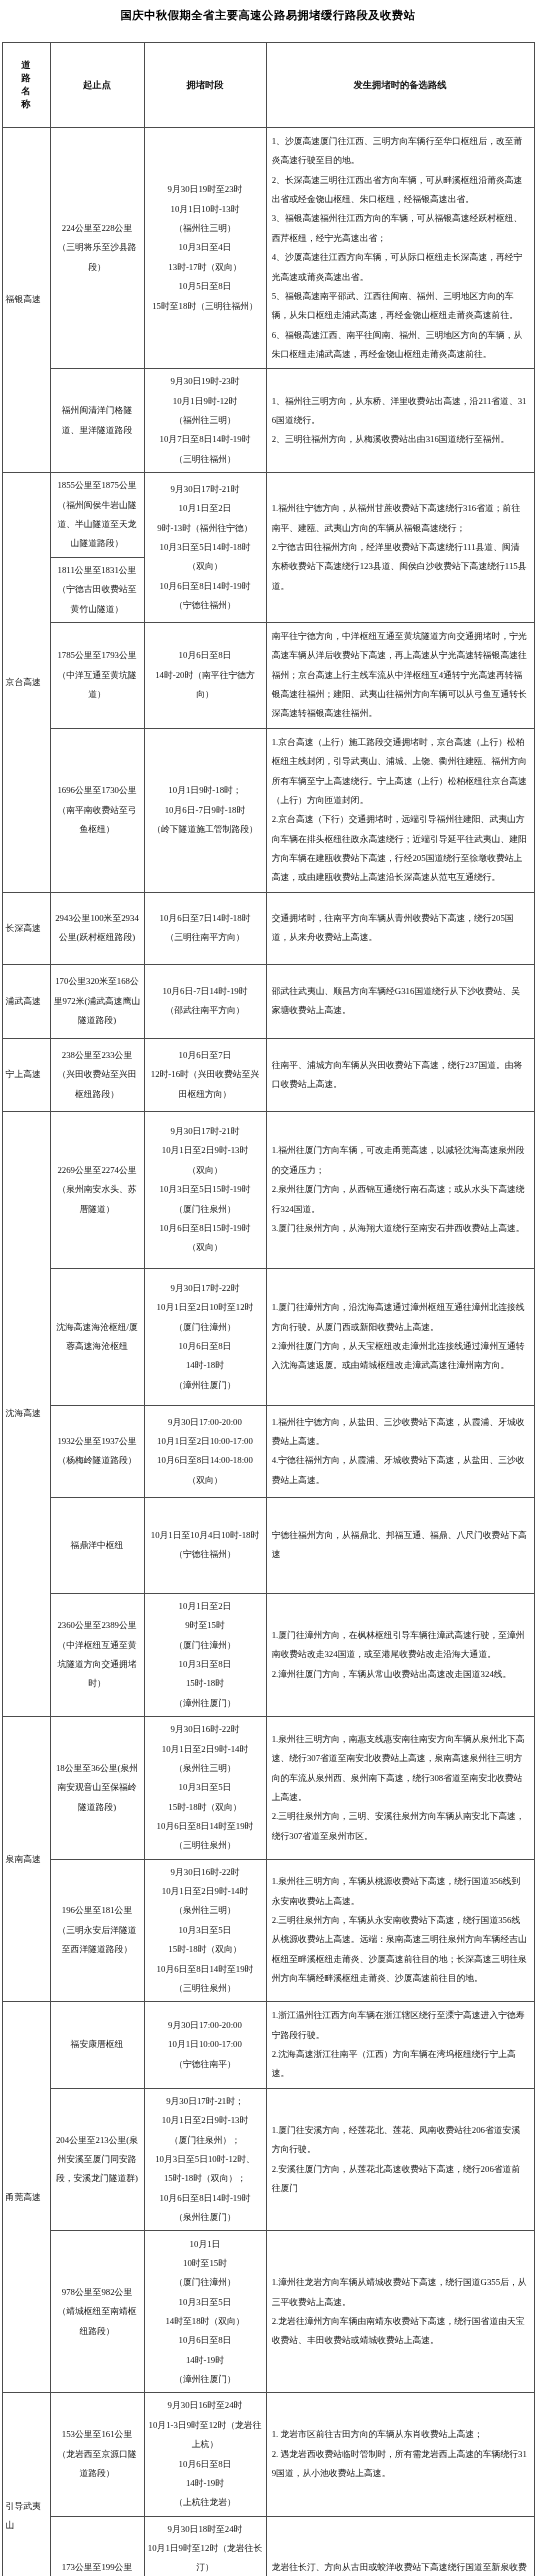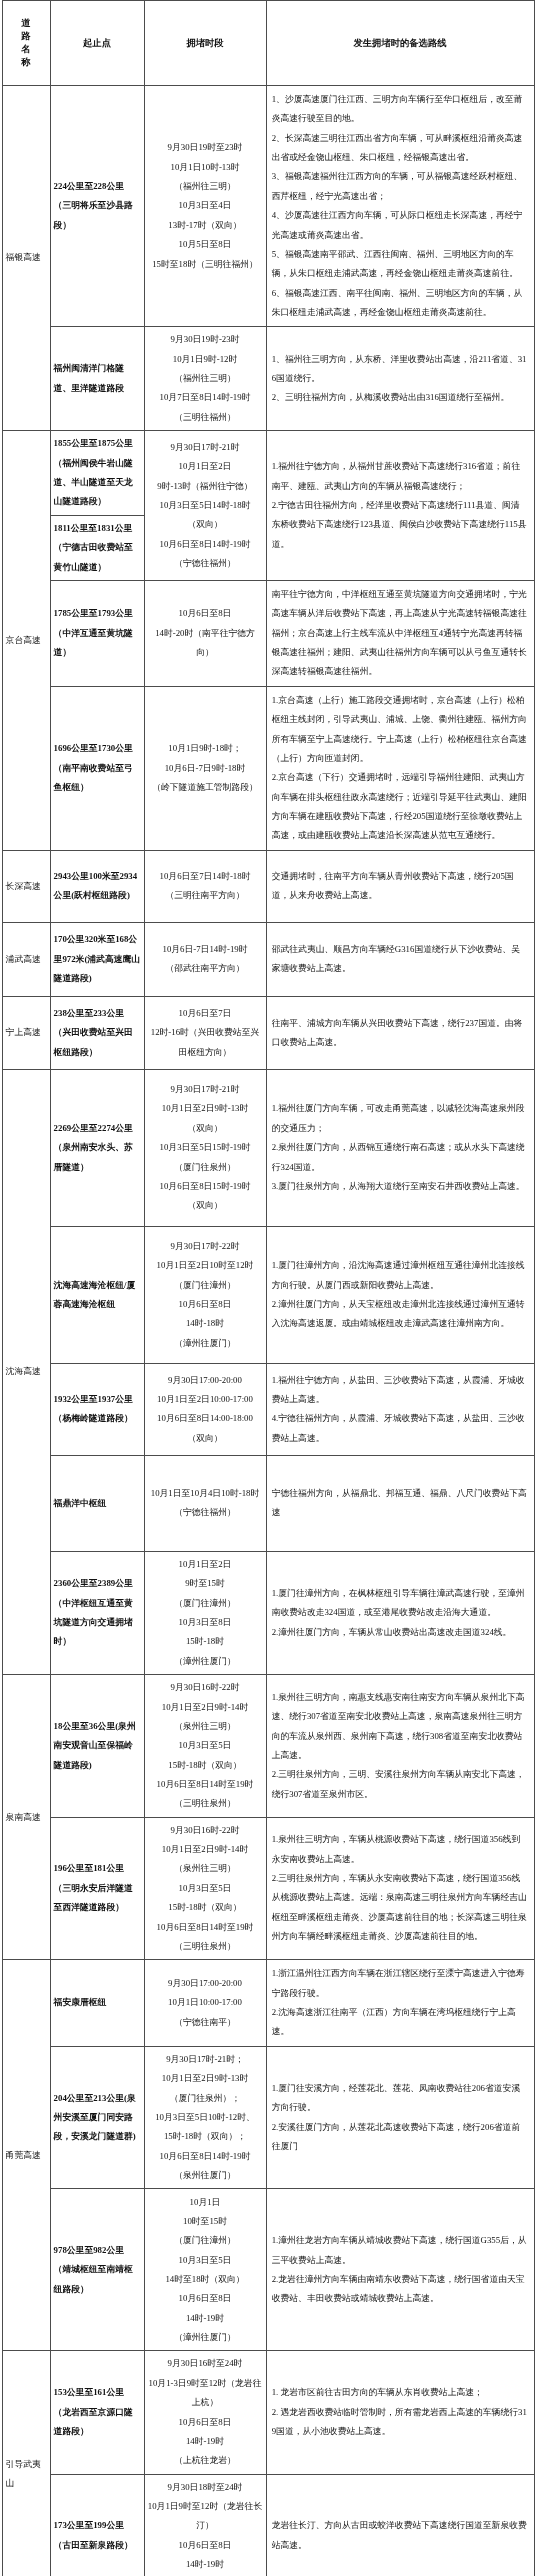--- a/index.html
+++ b/index.html
@@ -22,29 +22,30 @@
   th {
     border:0.5px solid #4c4c4c; font-size:9.3px; font-weight:700;
     height:19.6px; text-align:center; padding:16px; background:#fff;
   }
   td {
     border:0.5px solid #4c4c4c; vertical-align:middle;
     font-size:8.8px; line-height:2.2; background:#fff;
     padding:3.1px 3.1px; box-sizing:border-box; word-break:break-all;
   }
   td.road { text-align:left; }
-  td.start { text-align:left; white-space:pre-line;font-weight:bold; }
+  td.start { text-align:center; white-space:pre-line; }
   td.time { text-align:center; white-space:pre-line;margin-top:44px; }
   td.routes { text-align:left; white-space:pre-line; padding:4.1px 5.2px;margin-top:44px; }
   tr.g > td { border-top:1px solid #2e2e2e; }
 </style>
 </head>
 <body>
 
 <div class="page">
+  <h1 class="page-title">国庆中秋假期全省主要高速公路易拥堵缓行路段及收费站</h1>
 
   <table class="congestion">
     <colgroup>
       <col class="c-road">
         <col class="c-start">
         <col class="c-time">
         <col class="c-routes">
     </colgroup>
     <thead>
       <tr>

